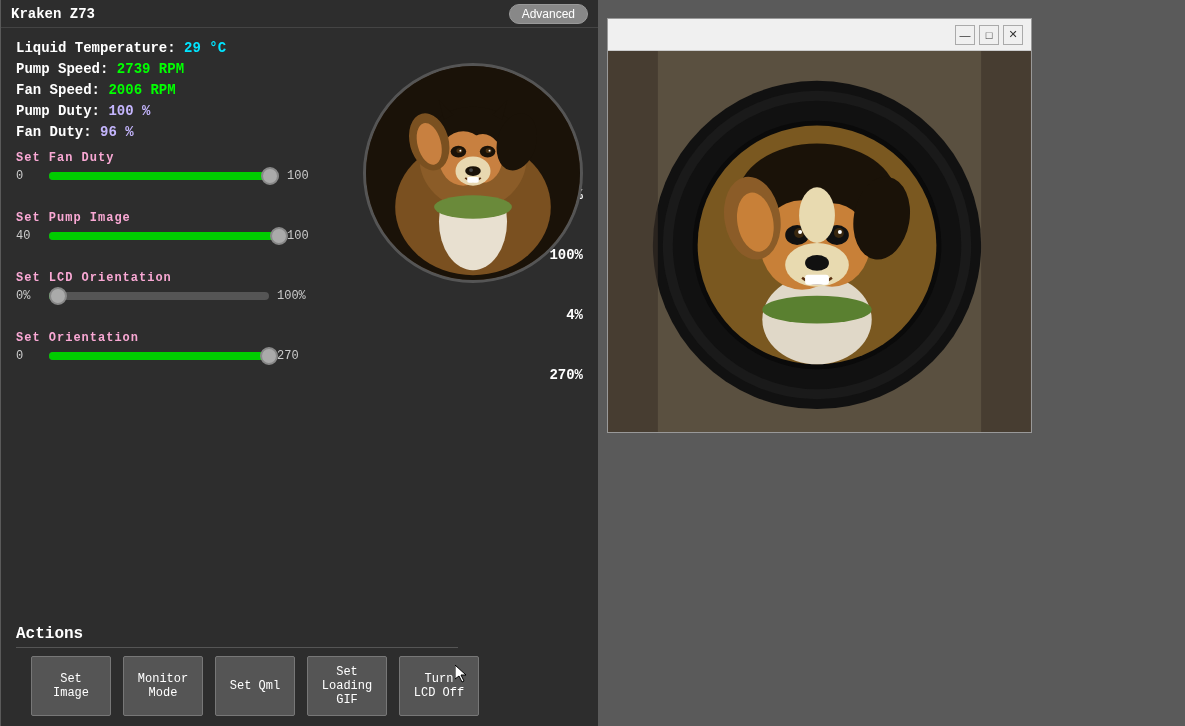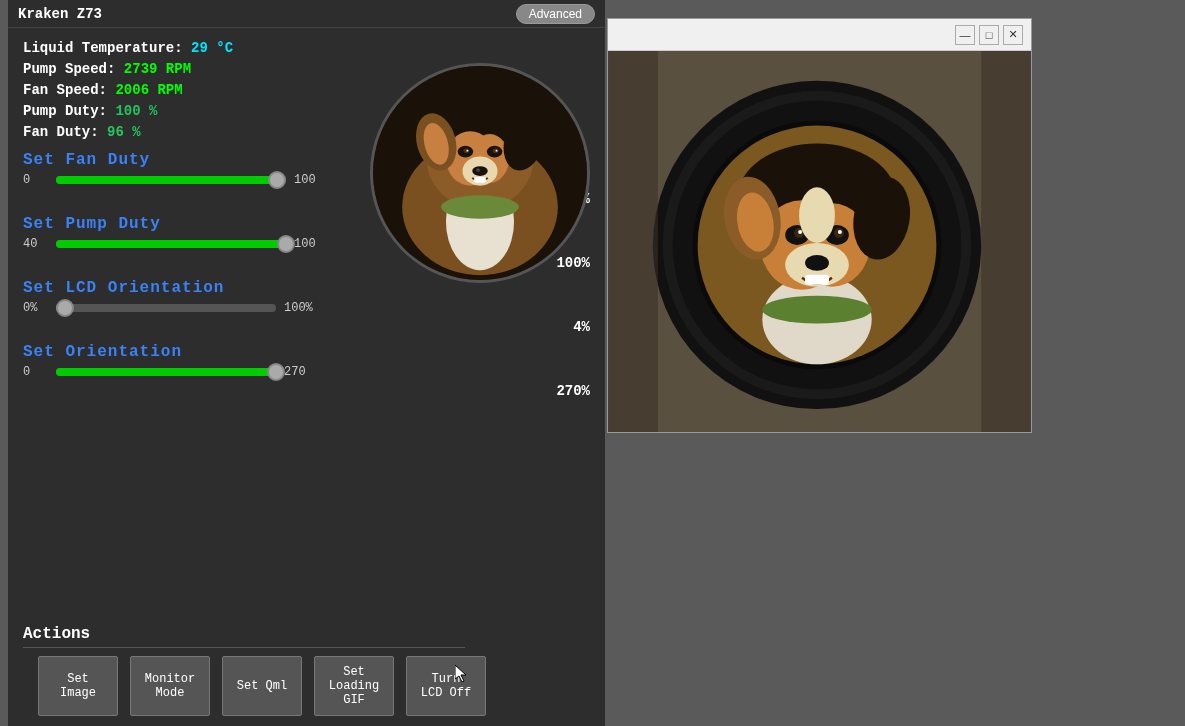--- a/index.html
+++ b/index.html
@@ -8,21 +8,21 @@
       height: 726px;
       background: #5a5a5a;
       font-family: 'Courier New', monospace;
       overflow: hidden;
       position: relative;
     }
 
     
     #left-panel {
       position: absolute;
-      left: 8px; top: 0;
+      left: 1px; top: 0;
       width: 597px;
       height: 726px;
       background: #2d2d2d;
       color: white;
     }
 
     #title-bar {
       display: flex;
       align-items: center;
       justify-content: space-between;
@@ -55,21 +55,21 @@
 
     .stat-line {
       font-size: 14px;
       color: white;
       line-height: 1.5;
       font-weight: bold;
     }
 
     .stat-line .value-cyan { color: #00e5ff; }
     .stat-line .value-green { color: #00ff00; }
-    .stat-line .value-yellow { color: #22c55e; }
+    .stat-line .value-yellow { color: #c4b5fd; }
 
     
     #dog-circle {
       position: absolute;
       top: 35px;
       right: 15px;
       width: 220px;
       height: 220px;
       border-radius: 50%;
       overflow: hidden;
@@ -83,23 +83,23 @@
       background: radial-gradient(circle at 50% 45%,
         #c8a060 0%, #8b5e2a 20%, #3a2a15 40%,
         #1a1a1a 60%, #2a2a2a 80%, #1a1a1a 100%);
       position: relative;
       display: flex;
       align-items: center;
       justify-content: center;
     }
 
     .section-label {
-      font-size: 16px;
+      font-size: 12px;
       font-weight: bold;
-      color: #3b82f6;
+      color: #f9a8d4;
       margin-top: 8px;
       margin-bottom: 4px;
       letter-spacing: 1px;
     }
 
     .slider-row {
       display: flex;
       align-items: center;
       gap: 8px;
       margin: 4px 0;
@@ -330,21 +330,21 @@
         <div class="slider-track" style="max-width: 230px;">
           <div class="slider-fill" style="width: 96%;"></div>
           <div class="slider-thumb" style="left: 96%;"></div>
         </div>
         <span class="slider-max">100</span>
       </div>
       <div class="slider-value">96%</div>
     </div>
 
     <div>
-      <div class="section-label">Set Pump Duty</div>
+      <div class="section-label">Set Pump Image</div>
       <div class="slider-row">
         <span class="slider-min">40</span>
         <div class="slider-track" style="max-width: 230px;">
           <div class="slider-fill" style="width: 100%;"></div>
           <div class="slider-thumb" style="left: 100%;"></div>
         </div>
         <span class="slider-max">100</span>
       </div>
       <div class="slider-value">100%</div>
     </div>

